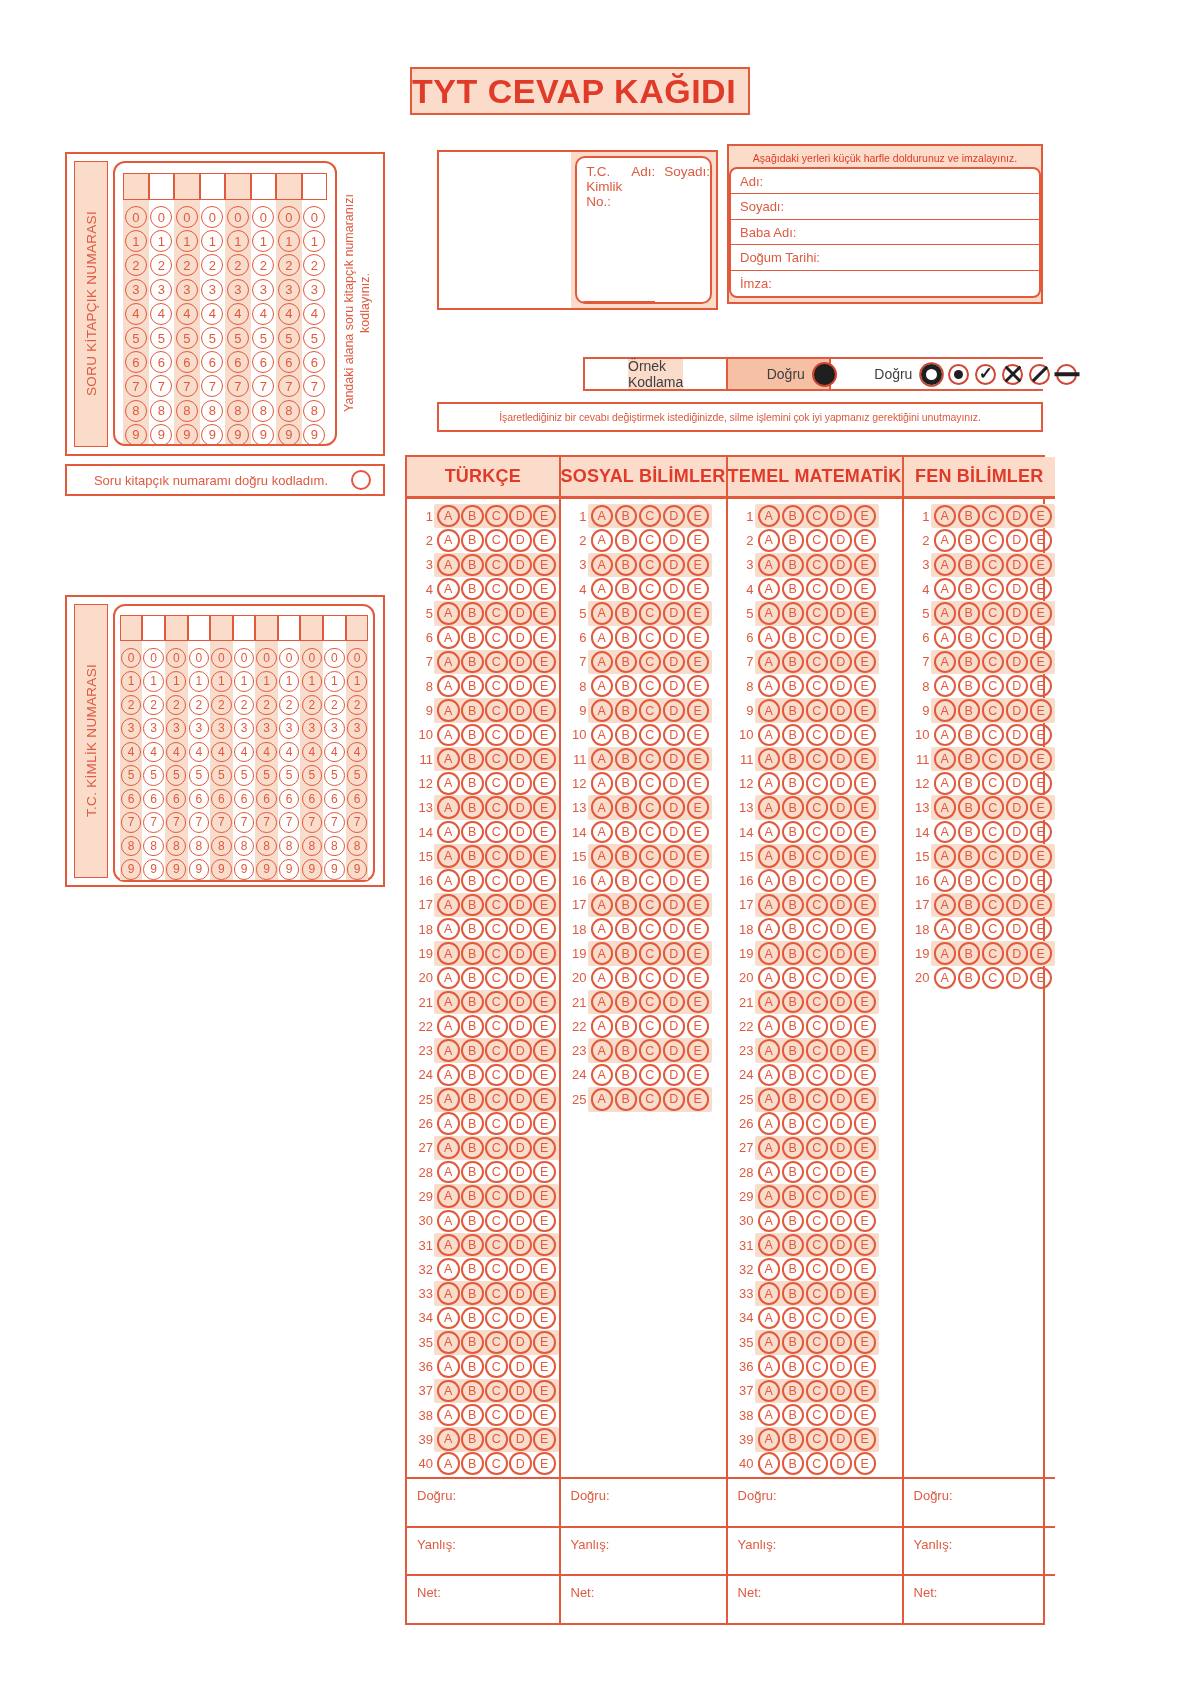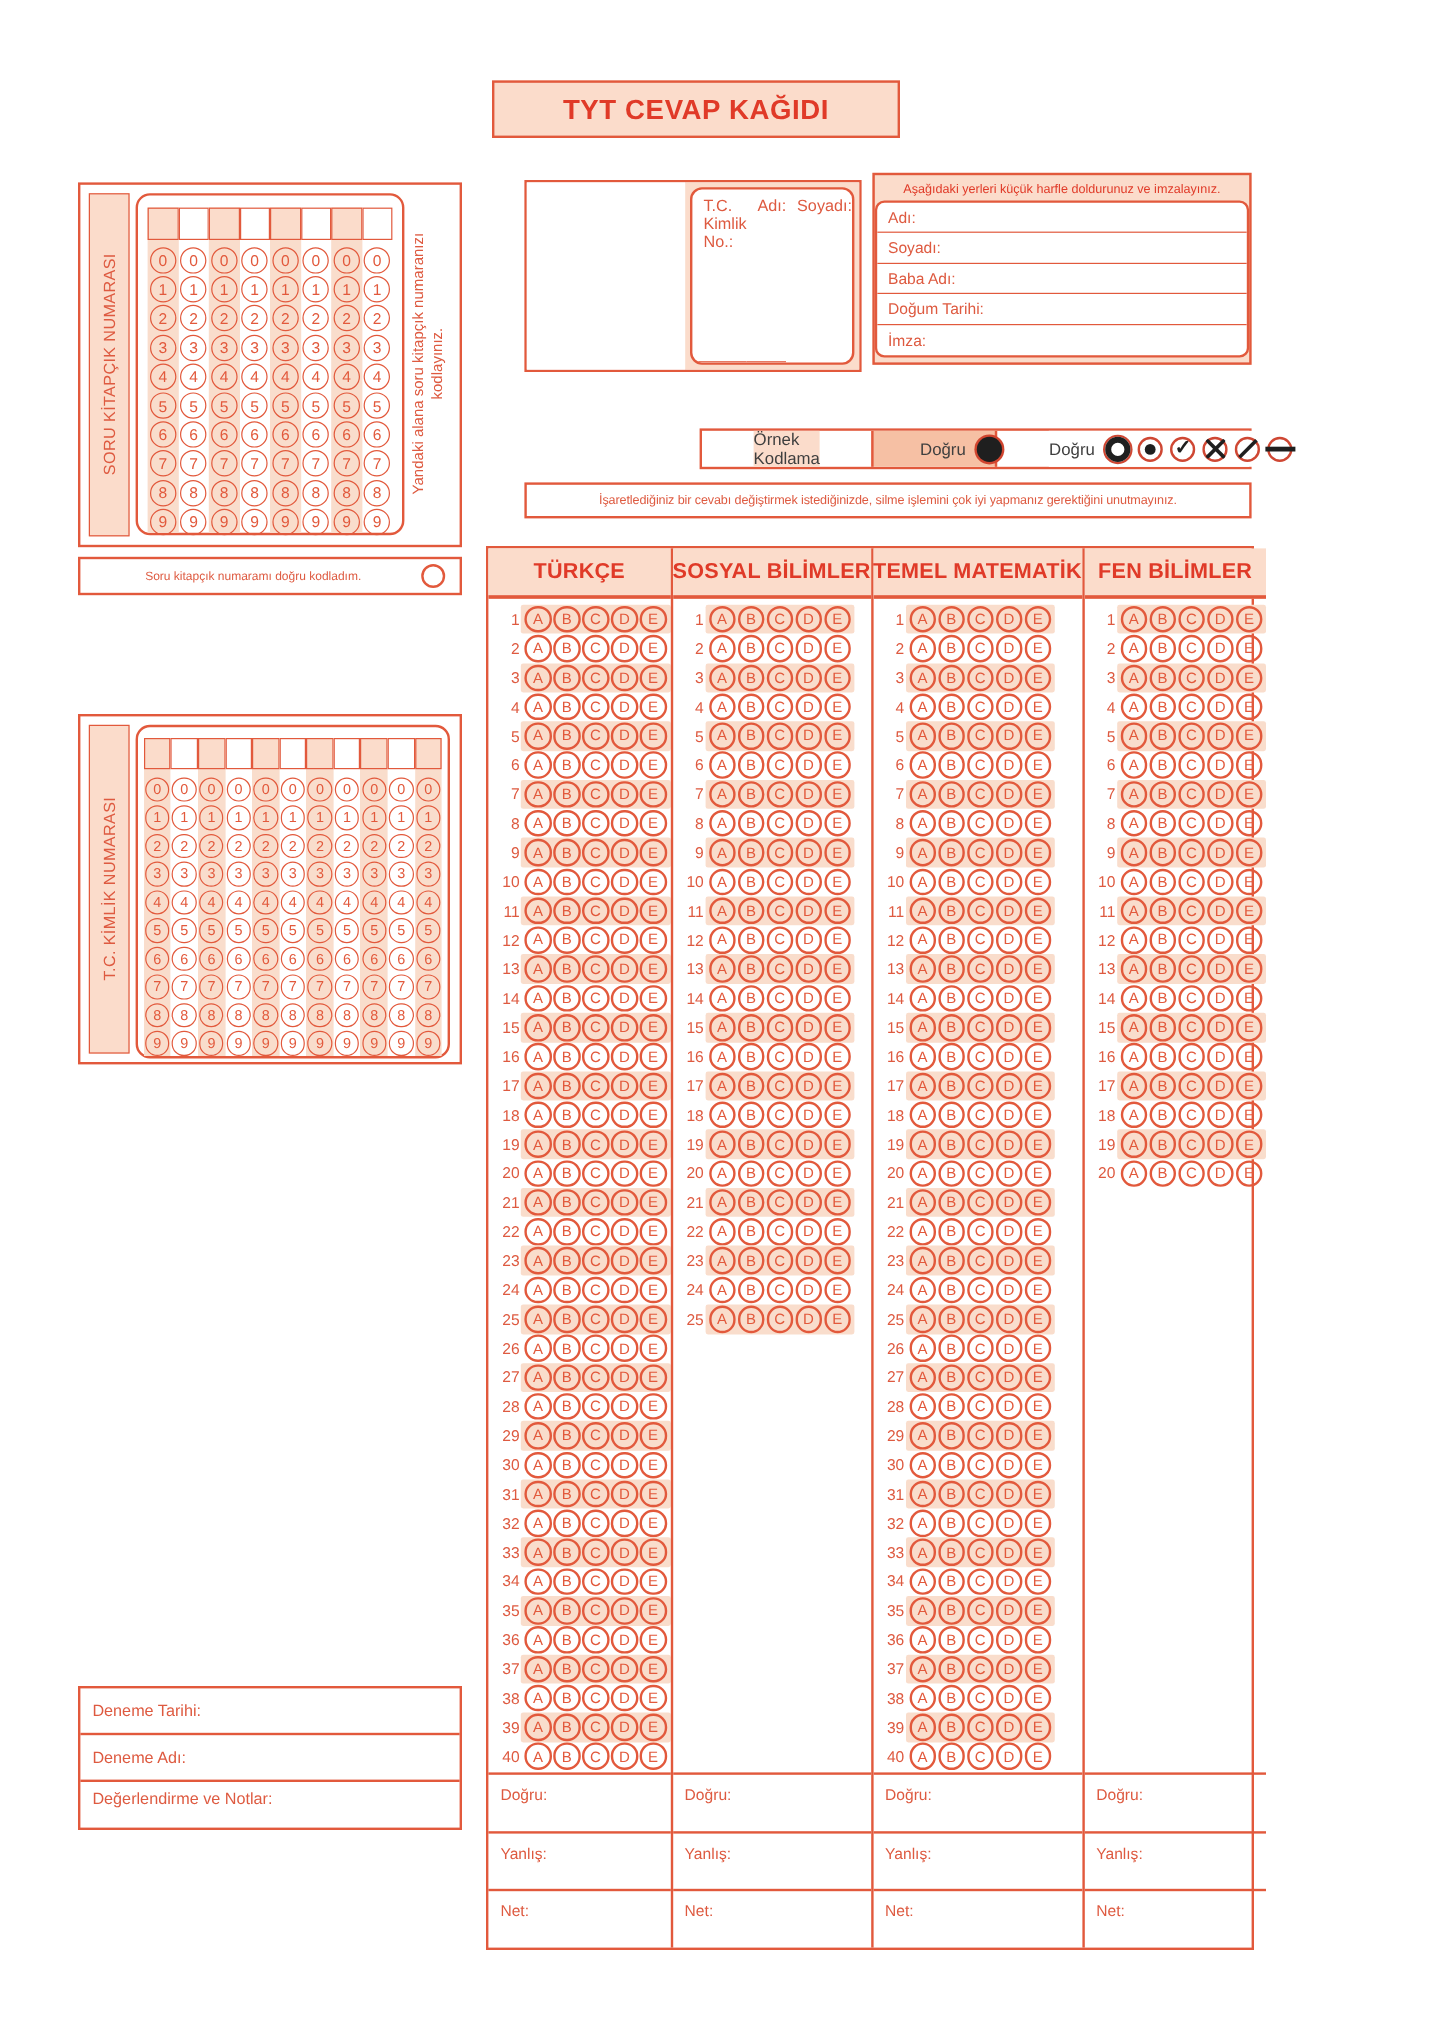--- a/index.html
+++ b/index.html
@@ -5,22 +5,22 @@
   :root{
     --stroke:#e2593c; --accent:#e03a28; --label:#de5a40;
     --peach:#fbdccb; --peach_mid:#f6c0a4; --highlight:#f9ddcc; --ink:#1f1f1f;
   }
   *{box-sizing:border-box;}
   html,body{margin:0;padding:0;}
   body{width:1200px;height:1696px;background:#fff;font-family:"Liberation Sans",sans-serif;position:relative;}
   .page{position:absolute;inset:0;}
 
   .title-box{position:absolute;left:410px;top:67px;width:340px;height:48px;border:2.5px solid var(--stroke);
-    background:var(--peach);display:flex;align-items:center;justify-content:center;
-    color:var(--accent);font-size:23px;font-weight:bold;letter-spacing:.5px;}
+    background:var(--peach);display:flex;align-items:center;
+    color:var(--accent);font-size:34px;font-weight:bold;letter-spacing:.5px;}
 
   
   .boxA{position:absolute;left:65px;top:152px;width:320px;height:304px;border:2.5px solid var(--stroke);}
   .boxB{position:absolute;left:65px;top:595px;width:320px;height:292px;border:2.5px solid var(--stroke);}
   .strip{position:absolute;left:7px;top:7px;bottom:7px;width:34px;background:var(--peach);
     border:1.5px solid var(--stroke);}
   .vlabel{position:absolute;transform:rotate(-90deg);text-align:center;color:var(--label);
     font-size:13.5px;letter-spacing:.3px;white-space:nowrap;}
   .vlabelA{width:282px;height:31px;line-height:31px;left:-125.5px;top:125.5px;}
   .vlabelB{width:270px;height:31px;line-height:31px;left:-119.5px;top:119.5px;}
@@ -39,21 +39,21 @@
   .dcol.shaded .dsquare{background:var(--peach);}
   .dbubble{border:1.8px solid var(--stroke);border-radius:50%;color:var(--stroke);
     display:flex;align-items:center;justify-content:center;flex:none;}
   .gridboxA .dbubble{width:22px;height:22px;font-size:13px;margin:1.1px 0;}
   .gridboxB .dbubble{width:20.5px;height:20.5px;font-size:12px;margin:1.5px 0;}
 
   .noteA{position:absolute;width:283px;height:36px;left:150px;top:131px;transform:rotate(-90deg);
     text-align:center;color:var(--label);font-size:12.5px;line-height:16px;}
 
   .confirm-row{position:absolute;left:65px;top:464px;width:320px;height:32px;border:2.5px solid var(--stroke);
-    display:flex;align-items:center;color:var(--label);font-size:10px;}
+    display:flex;align-items:center;color:var(--label);font-size:13px;}
   .confirm-row>span:first-child{flex:1;text-align:center;padding-left:4px;}
   .confirm-circle{width:20px;height:20px;border:2px solid var(--stroke);border-radius:50%;
     margin-right:12px;flex:none;}
 
   
   .idbox1{position:absolute;left:437px;top:150px;width:281px;height:160px;border:2.5px solid var(--stroke);display:flex;}
   .photo{width:138px;background:#fff;}
   .id-right{flex:1;background:var(--peach);padding:4px;}
   .fields1{height:100%;border:2px solid var(--stroke);border-radius:10px;background:#fff;
     display:flex;flex-direction:row;overflow:hidden;}
@@ -1731,19 +1731,14 @@
           </div>
         </div>
         <div class="ans-foot">
           <div class="score-cell"><span>Doğru:</span></div>
           <div class="score-cell"><span>Yanlış:</span></div>
           <div class="score-cell"><span>Net:</span></div>
         </div>
       </div>
     </div>
 
-  <div class="evalbox" id="evalBox">
-      <div class="eval-row">Deneme Tarihi:</div>
-      <div class="eval-row">Deneme Adı:</div>
-      <div class="eval-row tall">Değerlendirme ve Notlar:</div>
-    </div>
 
 </div>
 
 </body></html>

